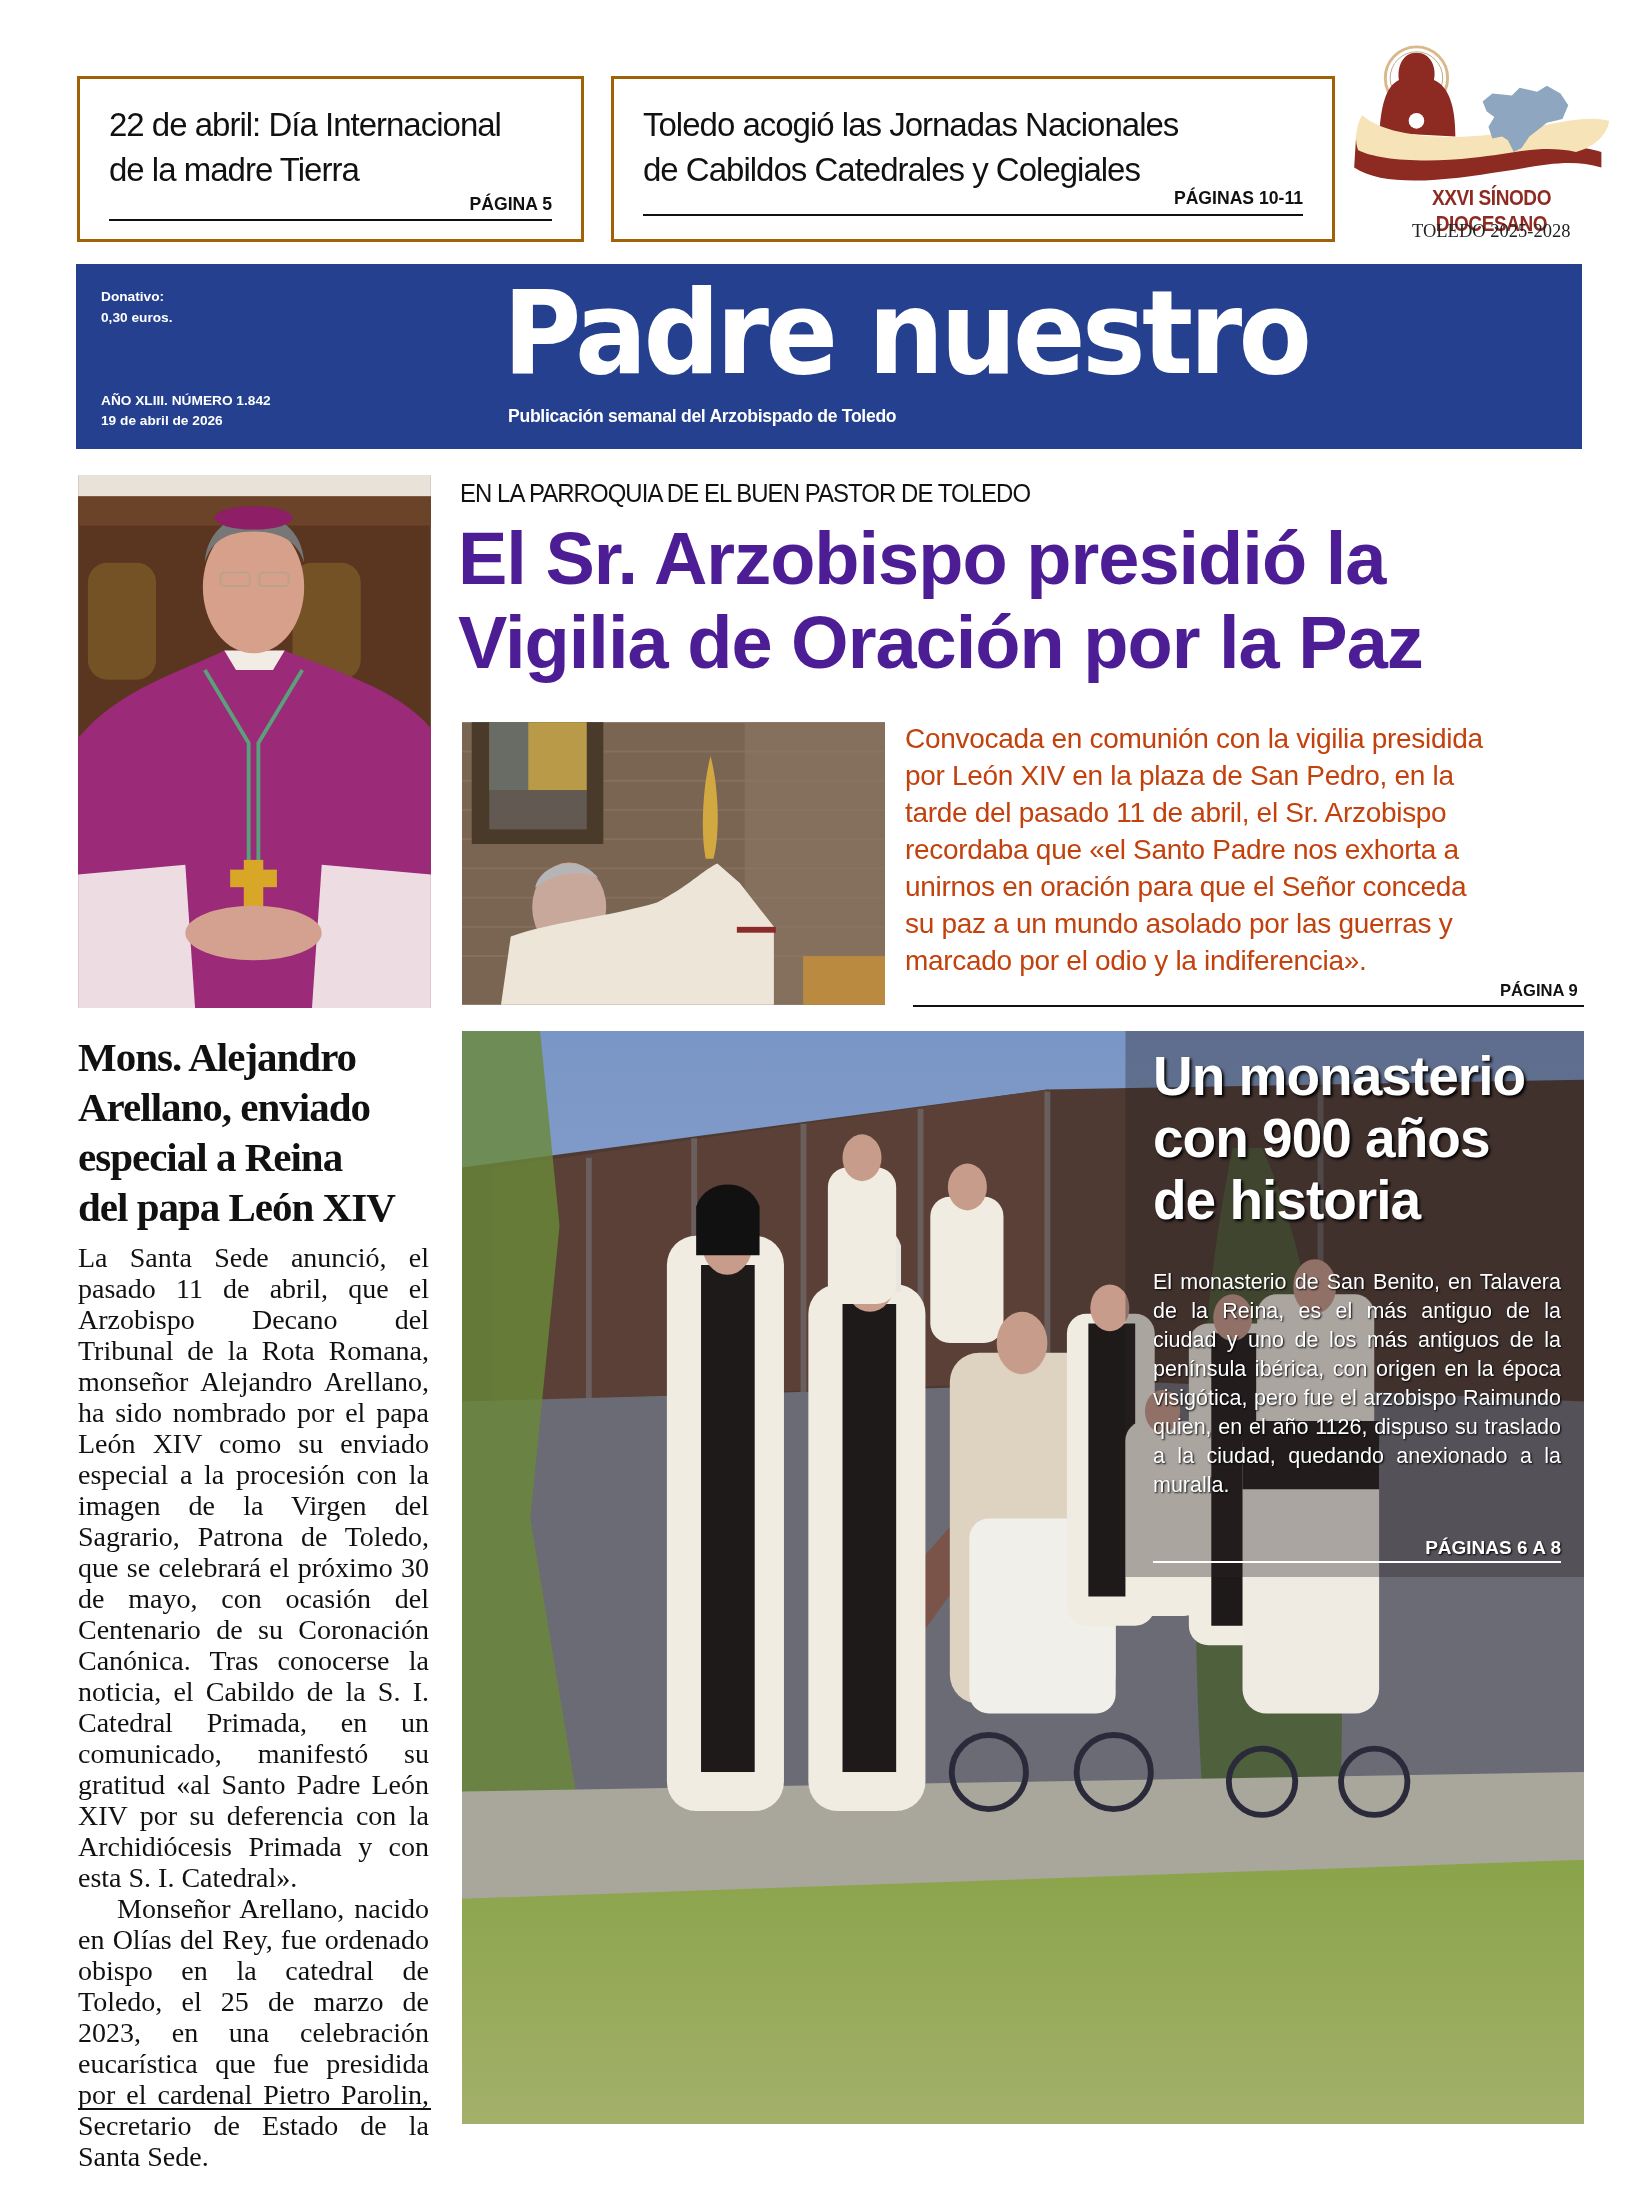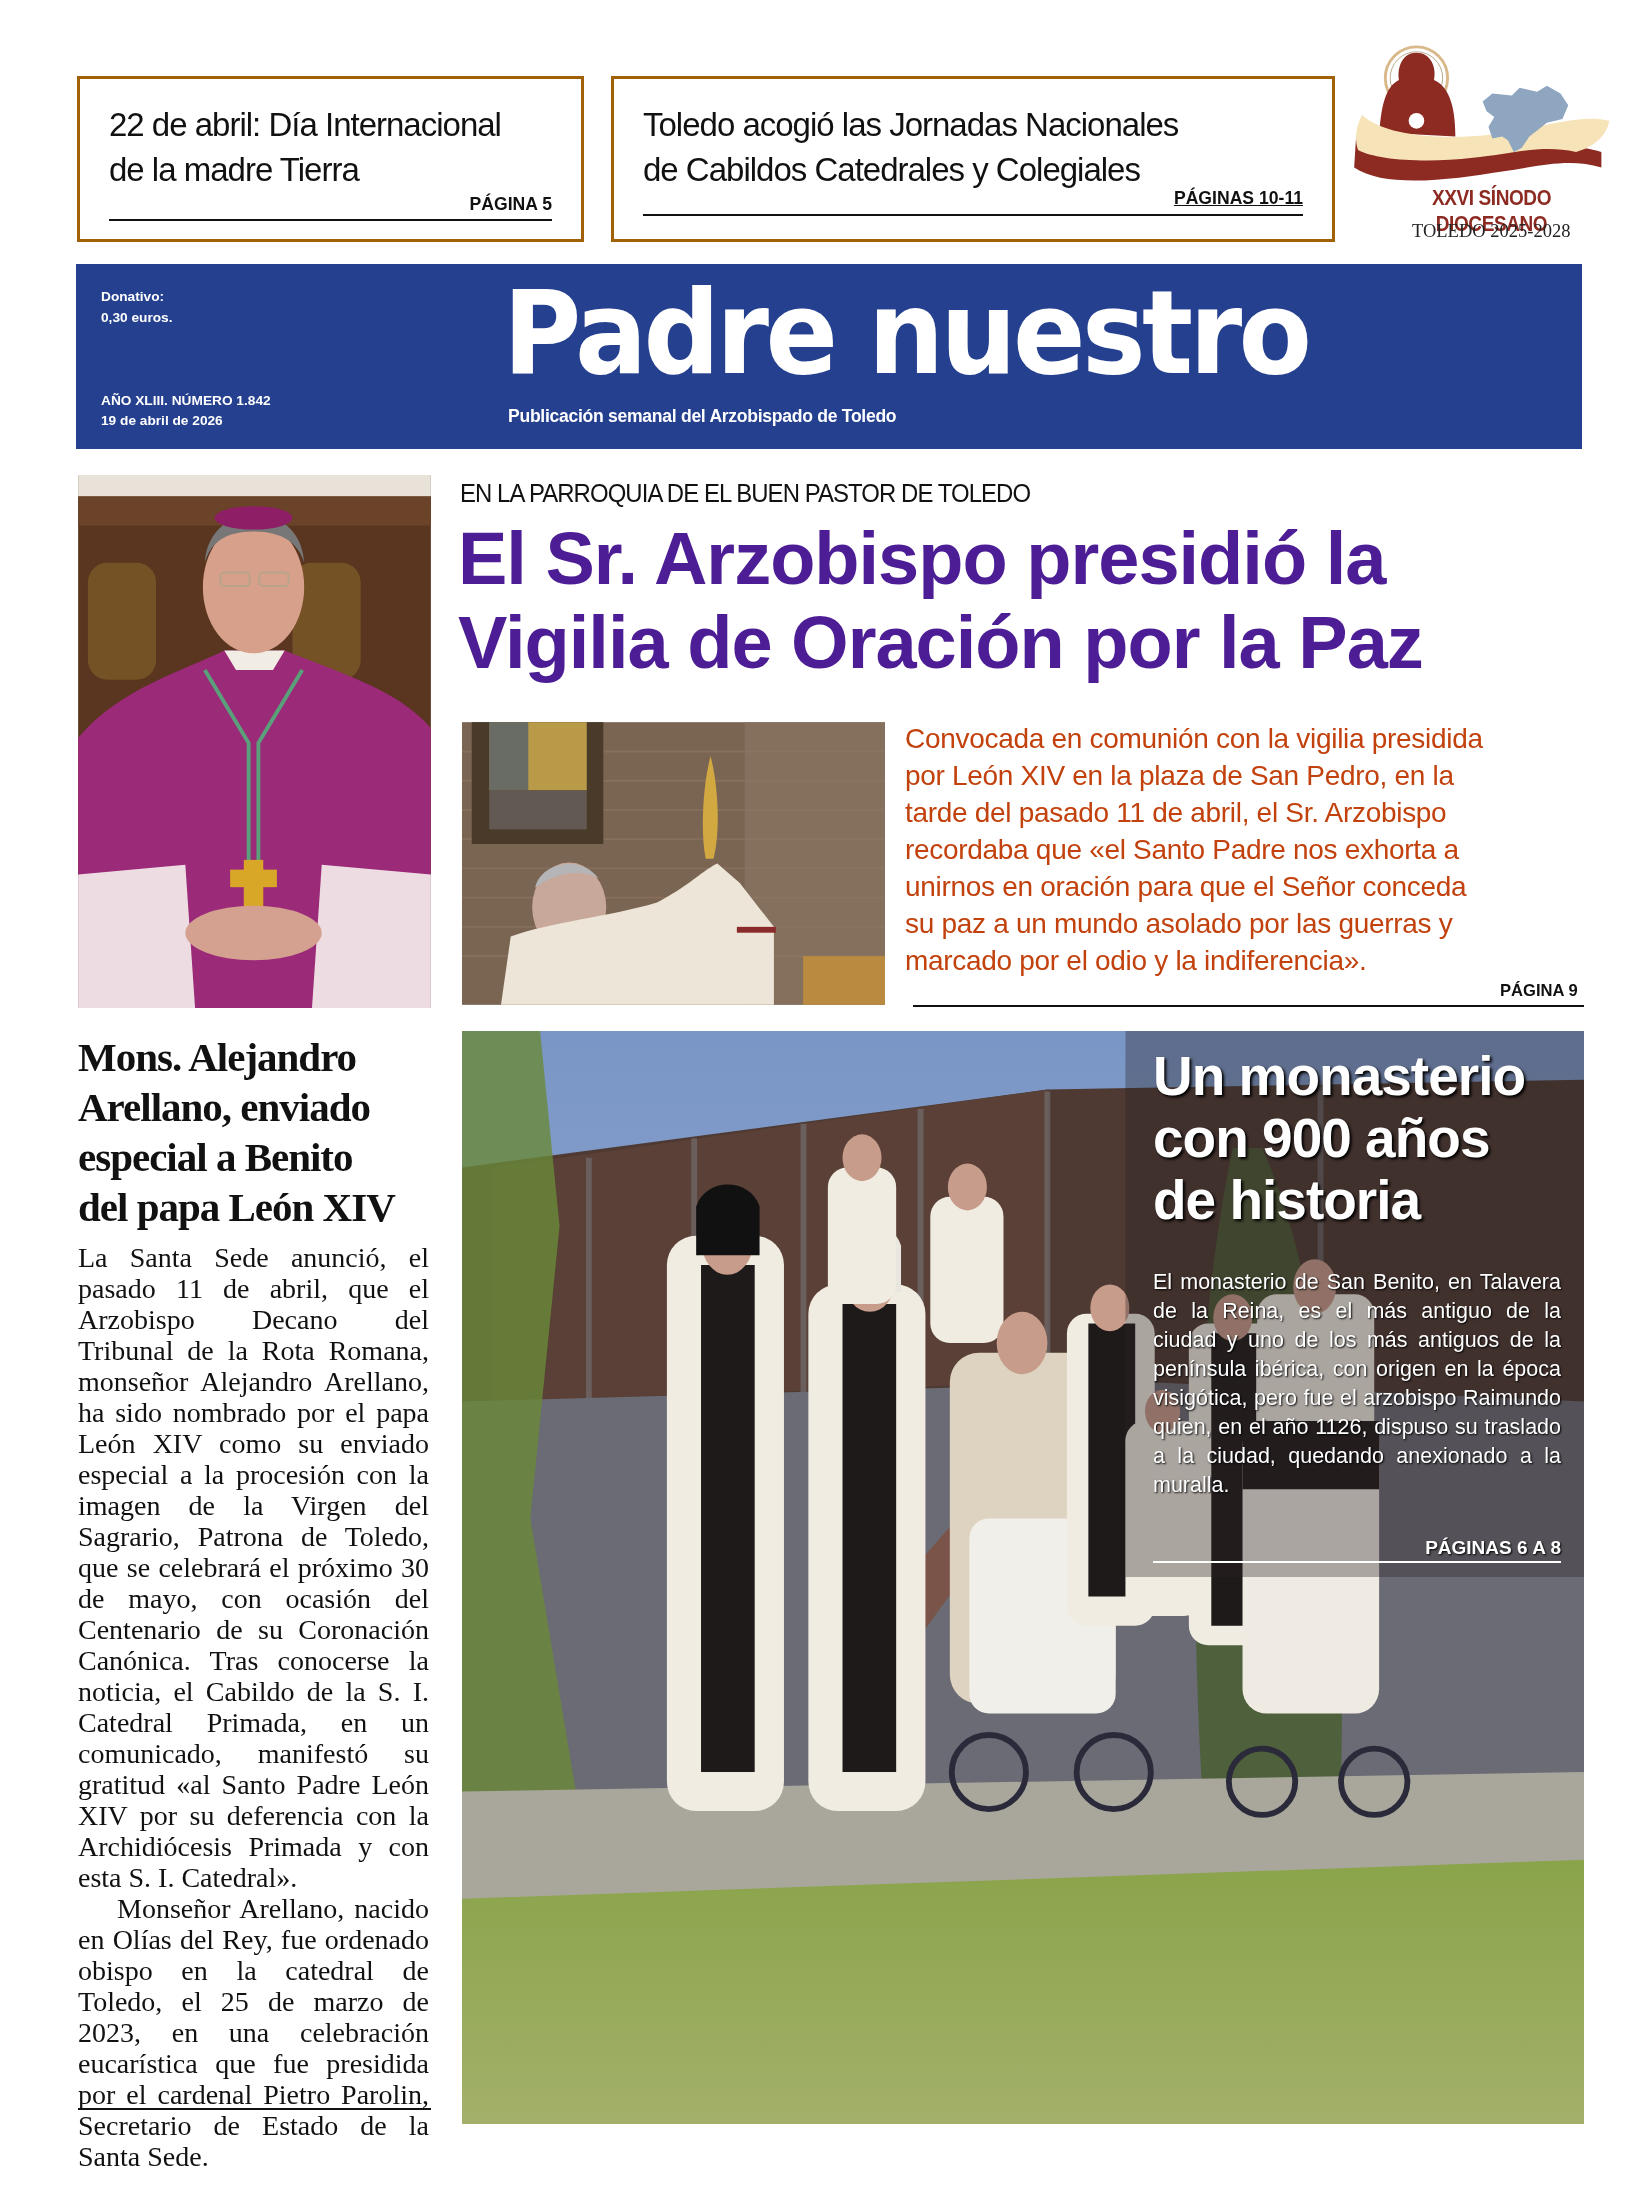--- a/index.html
+++ b/index.html
@@ -43,21 +43,21 @@
 <div class="teaser" style="left:77px;top:76px;width:507px;height:166px;">
   <div class="t-text" style="left:29px;top:23.4px;">22 de abril: Día Internacional</div>
   <div class="t-text" style="left:29px;top:68px;">de la madre Tierra</div>
   <div class="t-page" style="right:29px;top:115px;">PÁGINA 5</div>
   <div class="t-rule" style="left:29px;right:29px;top:140px;"></div>
 </div>
 
 <div class="teaser" style="left:611px;top:76px;width:724px;height:166px;">
   <div class="t-text" style="left:29px;top:23.4px;">Toledo acogió las Jornadas Nacionales</div>
   <div class="t-text" style="left:29px;top:68px;">de Cabildos Catedrales y Colegiales</div>
-  <div class="t-page" style="right:29px;top:109px;text-decoration:underline;">PÁGINAS 10-11</div>
+  <div class="t-page" style="right:29px;top:109px;">PÁGINAS 10-11</div>
   <div class="t-rule" style="left:29px;right:29px;top:135px;"></div>
 </div>
 
 <div class="synod">
   <svg width="283" height="146" viewBox="0 0 290 150">
 
     <circle cx="72" cy="36" r="32" fill="none" stroke="#d9b98a" stroke-width="3"></circle>
     <circle cx="72" cy="36" r="27" fill="none" stroke="#b9a98a" stroke-width="1"></circle>
 
     <path d="M72 10 C58 10 52 24 54 38 C42 44 36 60 34 92 L112 96 C112 62 104 44 90 38 C93 24 86 10 72 10 Z" fill="#8d2a22"></path>
@@ -152,21 +152,21 @@
   <div>unirnos en oración para que el Señor conceda</div>
   <div>su paz a un mundo asolado por las guerras y</div>
   <div>marcado por el odio y la indiferencia».</div>
 </div>
 <div class="page-ref" style="left:1500px;top:981px;">PÁGINA 9</div>
 <div class="rule" style="left:913px;top:1005px;width:671px;"></div>
 
 <div class="side-head">
   <div>Mons. Alejandro</div>
   <div>Arellano, enviado</div>
-  <div>especial a Benito</div>
+  <div>especial a Reina</div>
   <div>del papa León XIV</div>
 </div>
 <div class="side-body">
   <p>La Santa Sede anunció, el pasado 11 de abril, que el Arzobispo Decano del Tribunal de la Rota Romana, monseñor Alejandro Arellano, ha sido nombrado por el papa León XIV como su enviado especial a la procesión con la imagen de la Virgen del Sagrario, Patrona de Toledo, que se celebrará el próximo 30 de mayo, con ocasión del Centenario de su Coronación Canónica. Tras conocerse la noticia, el Cabildo de la S. I. Catedral Primada, en un comunicado, manifestó su gratitud «al Santo Padre León XIV por su deferencia con la Archidiócesis Primada y con esta S. I. Catedral».</p>
   <p>Monseñor Arellano, nacido en Olías del Rey, fue ordenado obispo en la catedral de Toledo, el 25 de marzo de 2023, en una celebración eucarística que fue presidida por el cardenal Pietro Parolin, Secretario de Estado de la Santa Sede.</p>
 </div>
 <div class="rule" style="left:78px;top:2108px;width:353px;"></div>
 
 <div class="photo" style="left:462px;top:1031px;width:1122px;height:1093px;">
   <svg width="1122" height="1093" viewBox="0 0 1150 1121" preserveAspectRatio="none">

